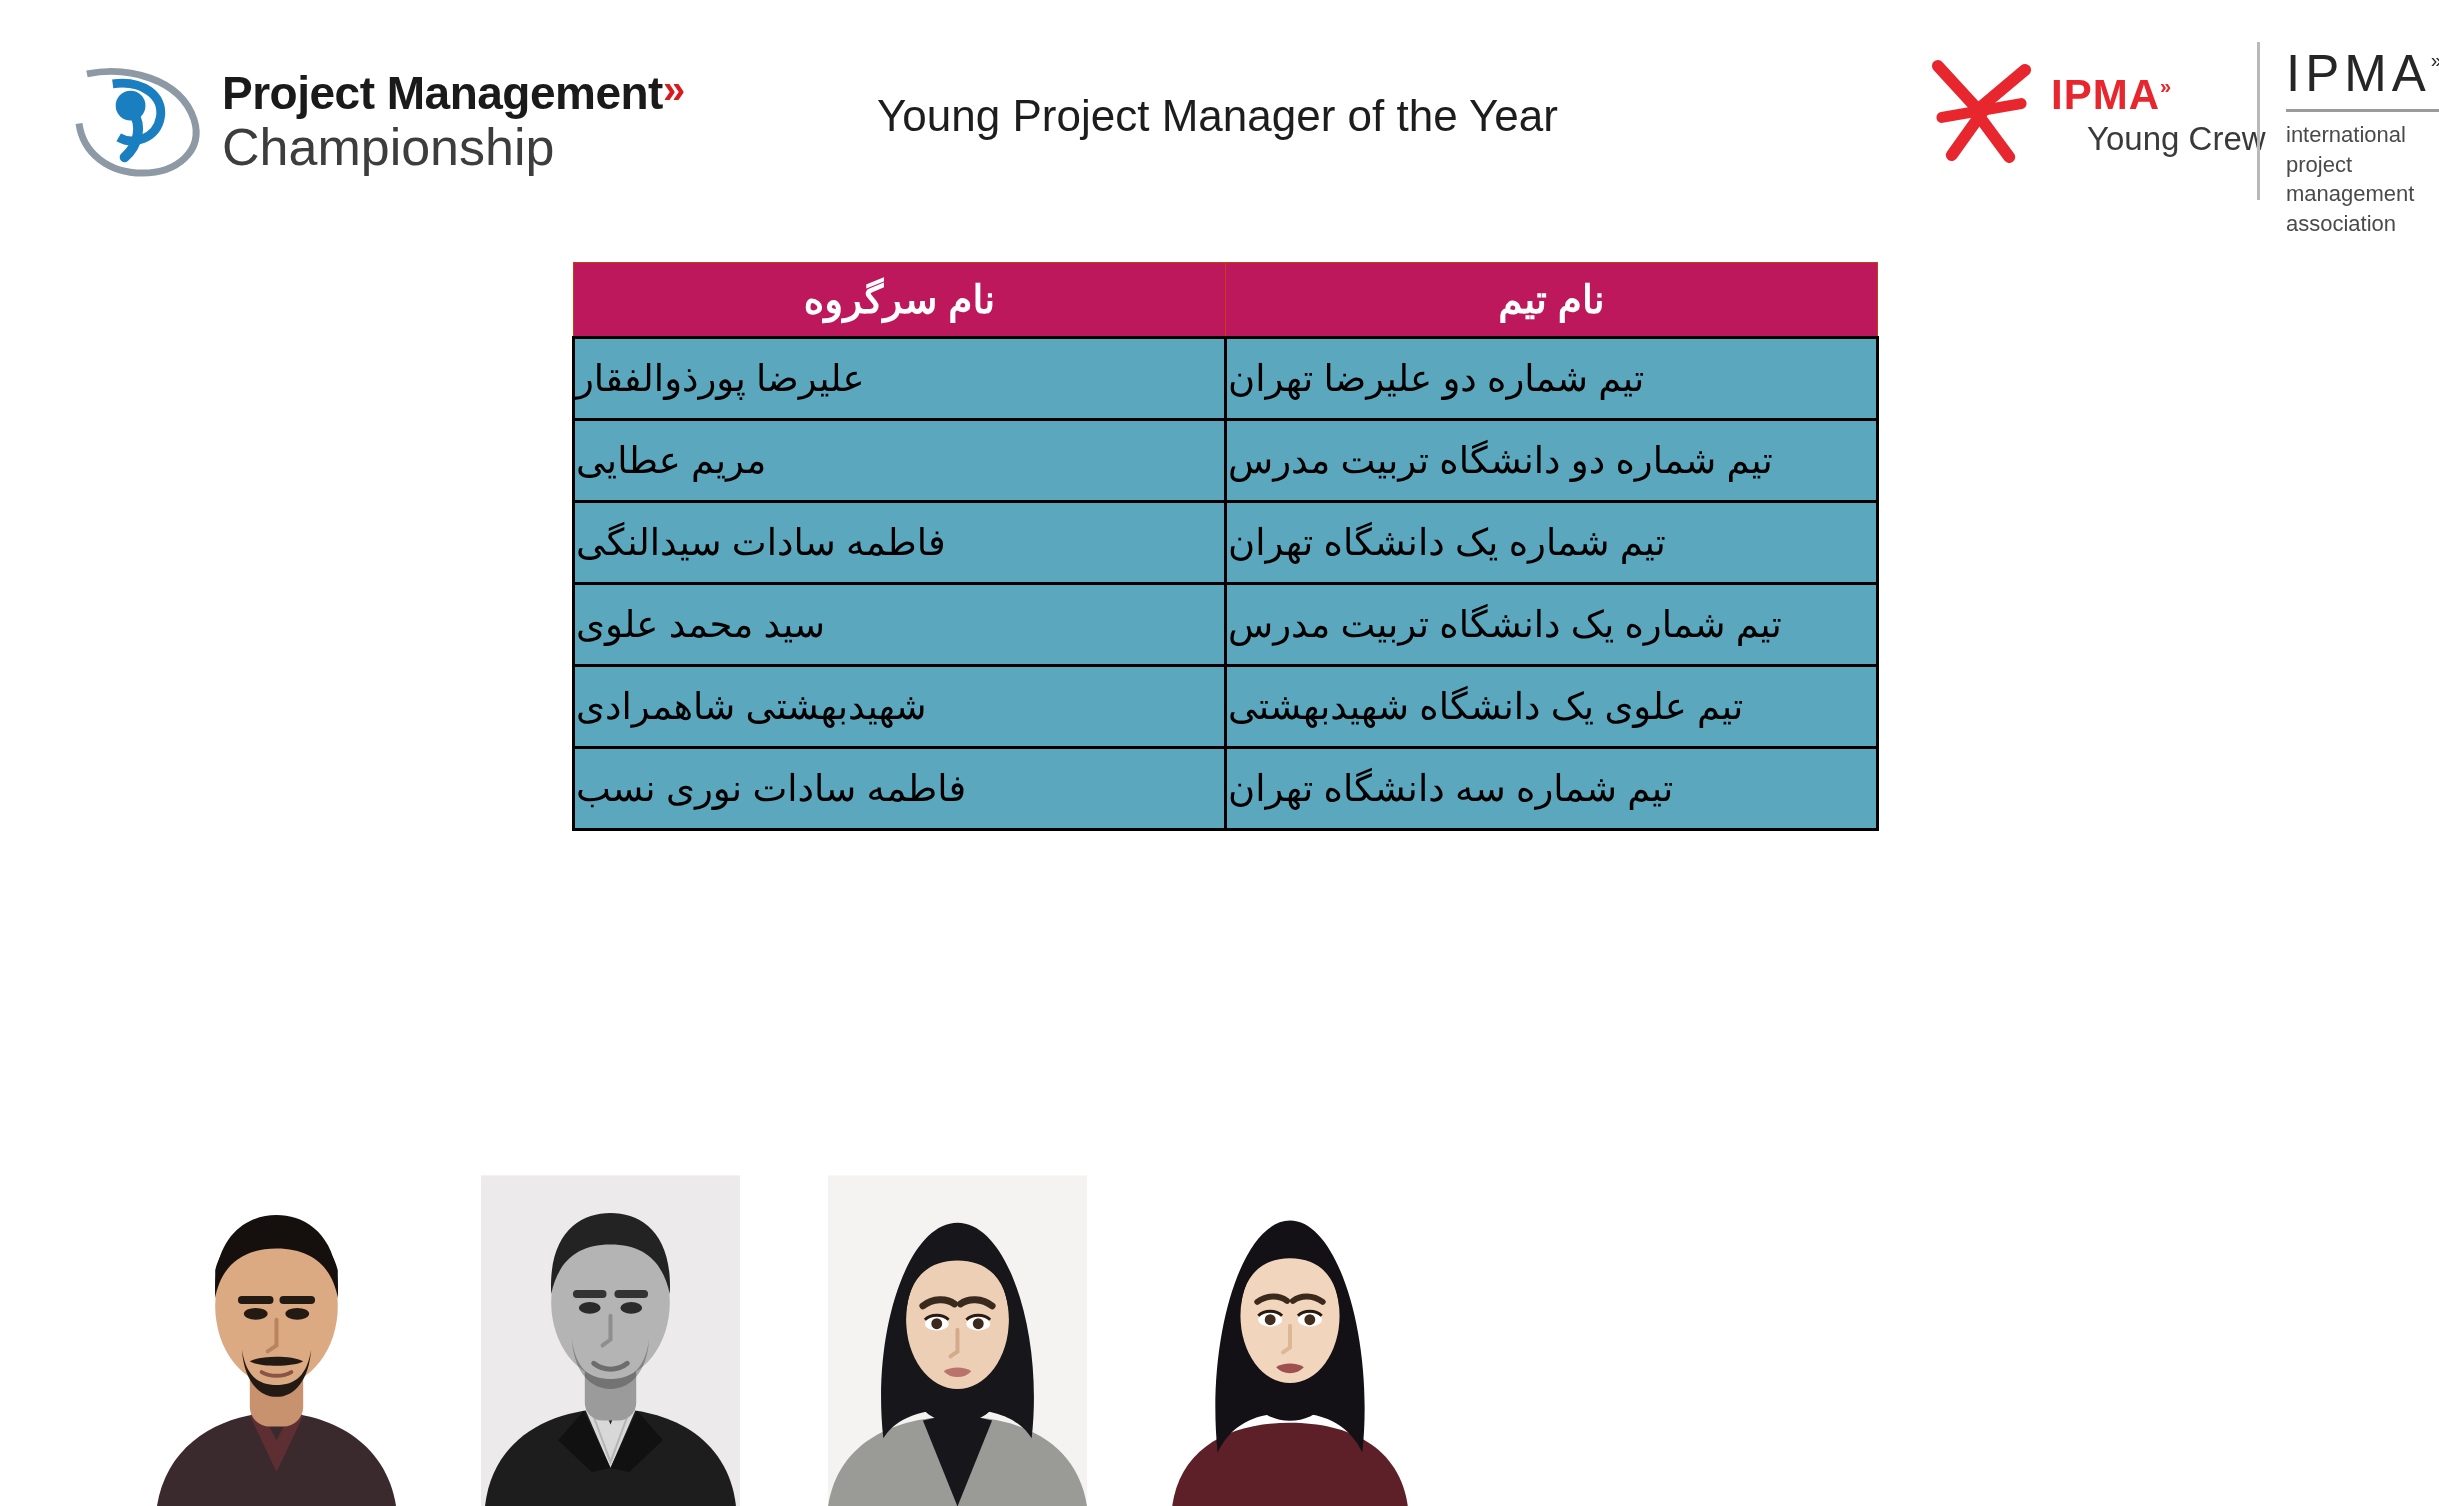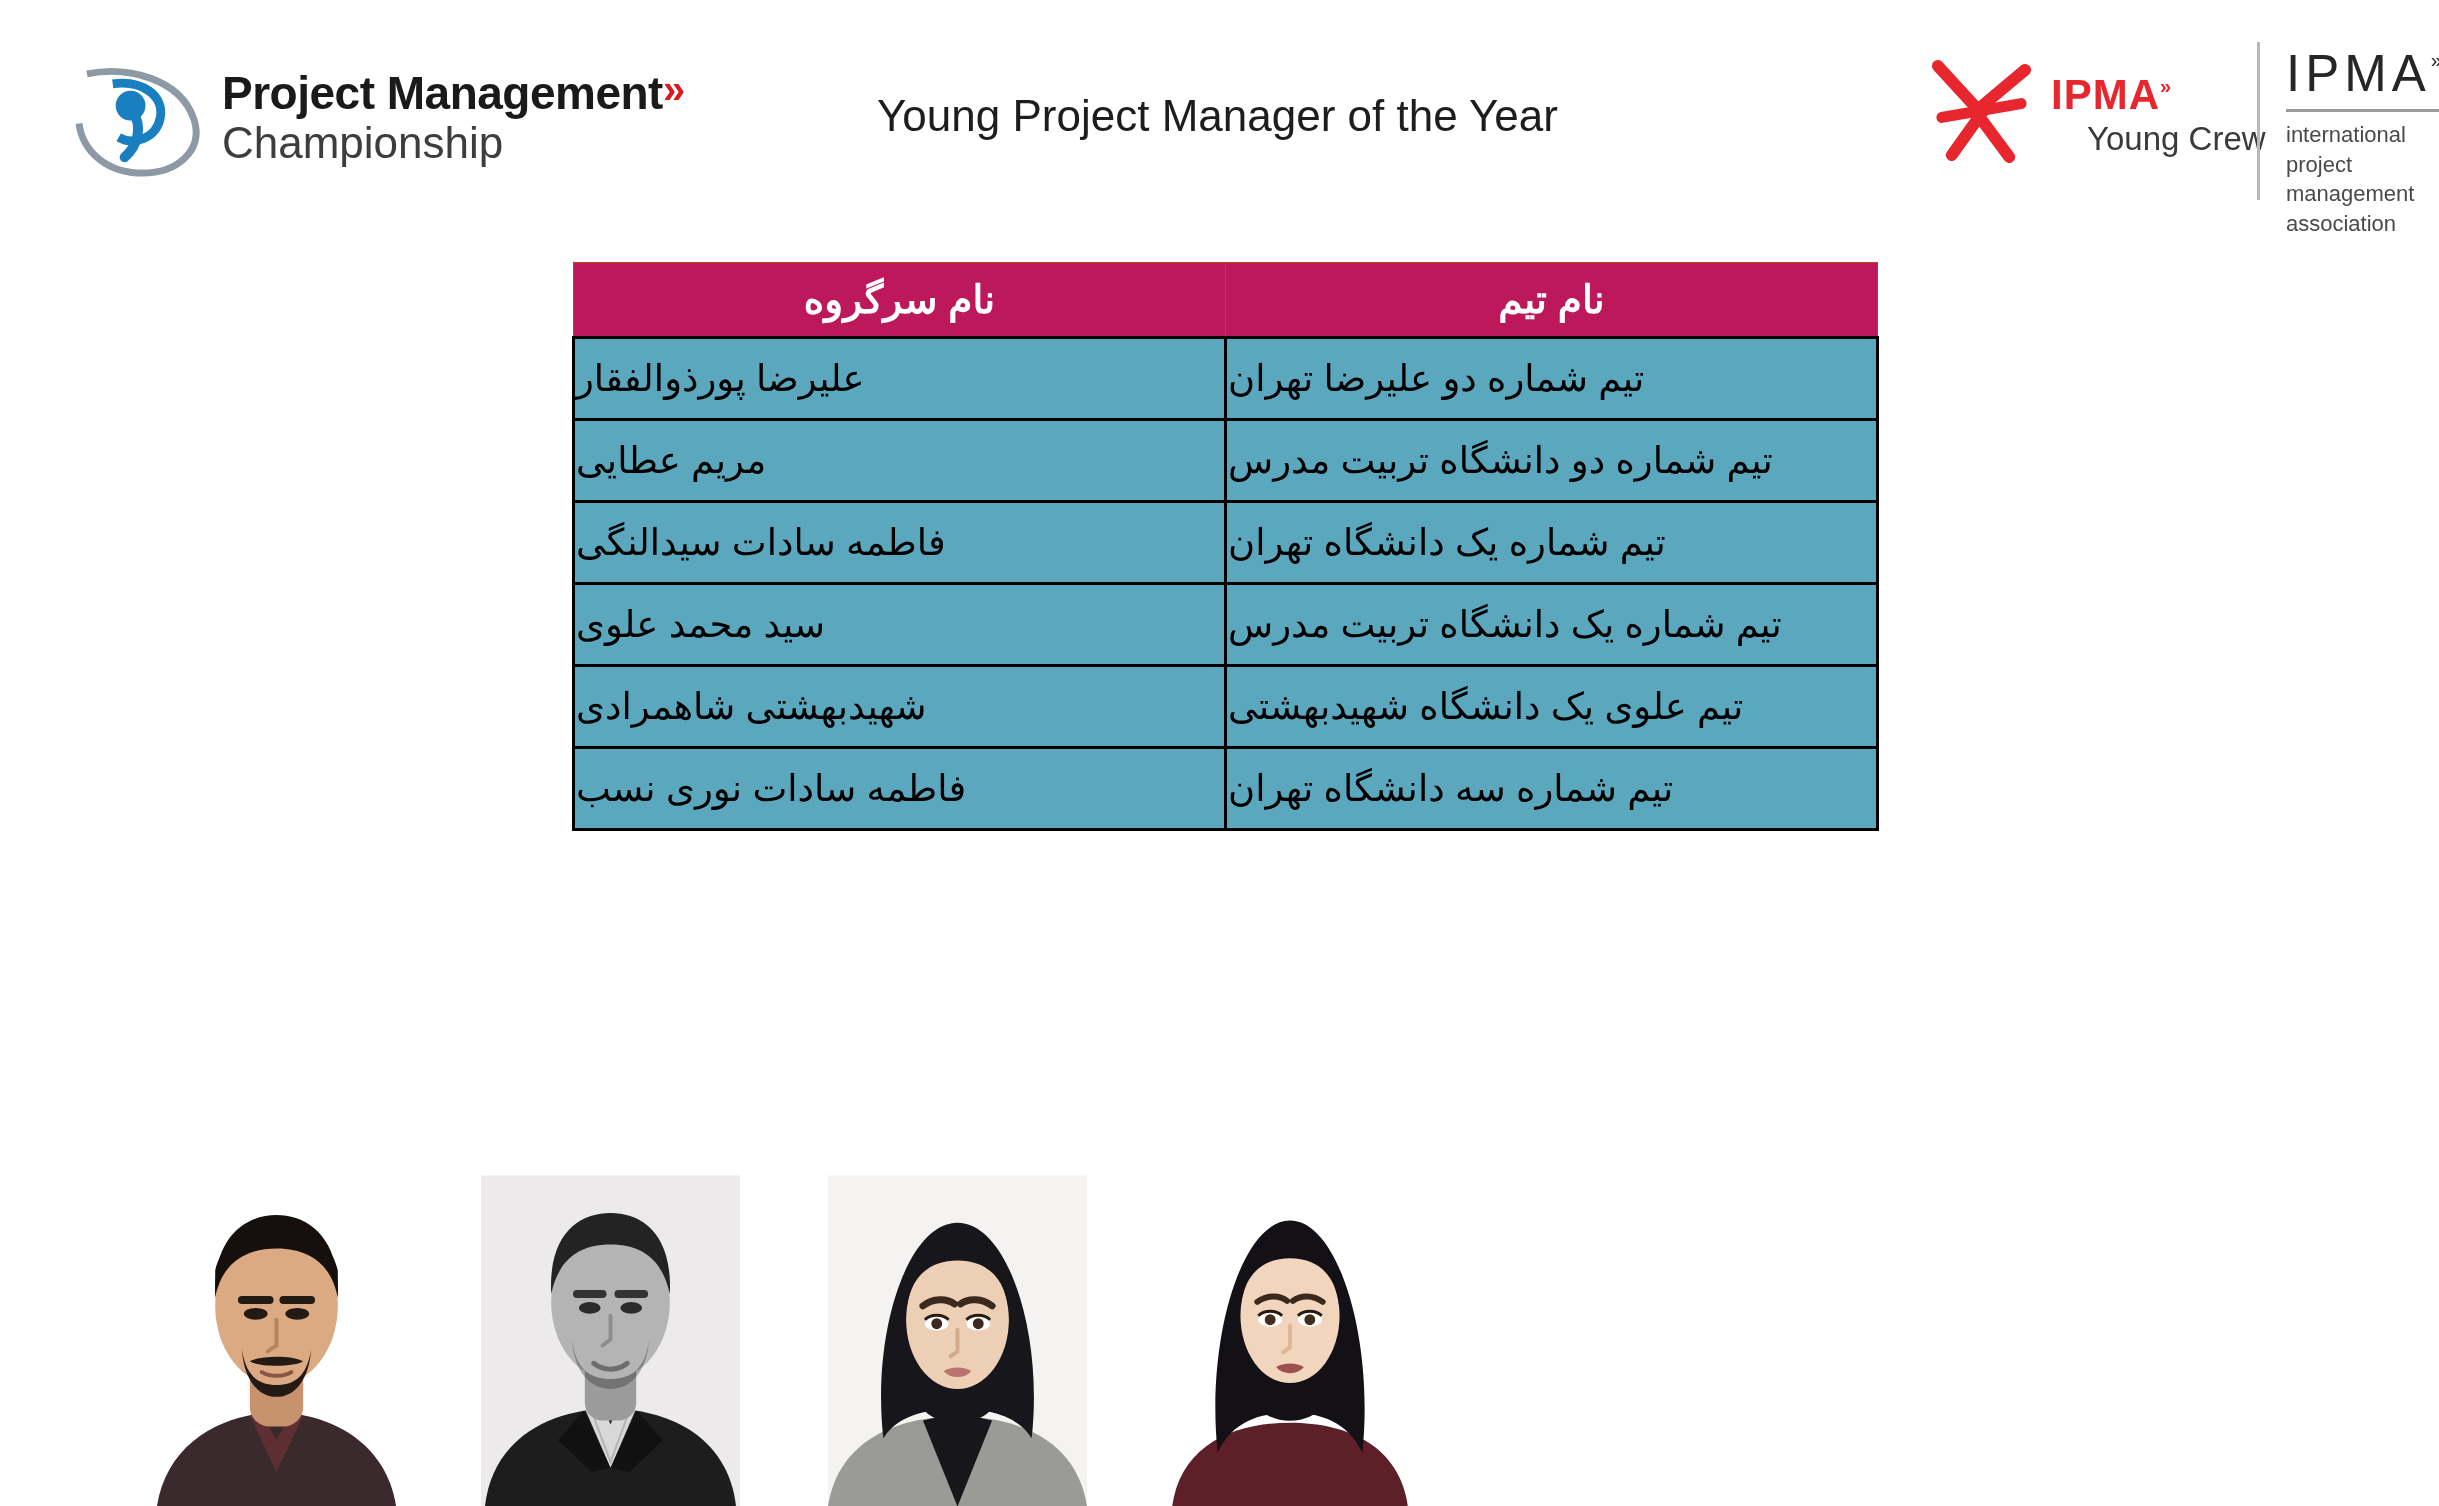--- a/index.html
+++ b/index.html
@@ -52,21 +52,21 @@
     letter-spacing: -0.5px;
     white-space: nowrap;
   }
   .pmc-chev {
     color: #d71920;
     font-size: 40px;
     font-weight: bold;
     vertical-align: 6px;
   }
   .pmc-sub {
-    font-size: 44px;
+    font-size: 52px;
     color: #3d3d3d;
     line-height: 1.1;
     margin-top: 2px;
     white-space: nowrap;
   }
 
   
   .headline {
     position: absolute;
     left: 772px;

